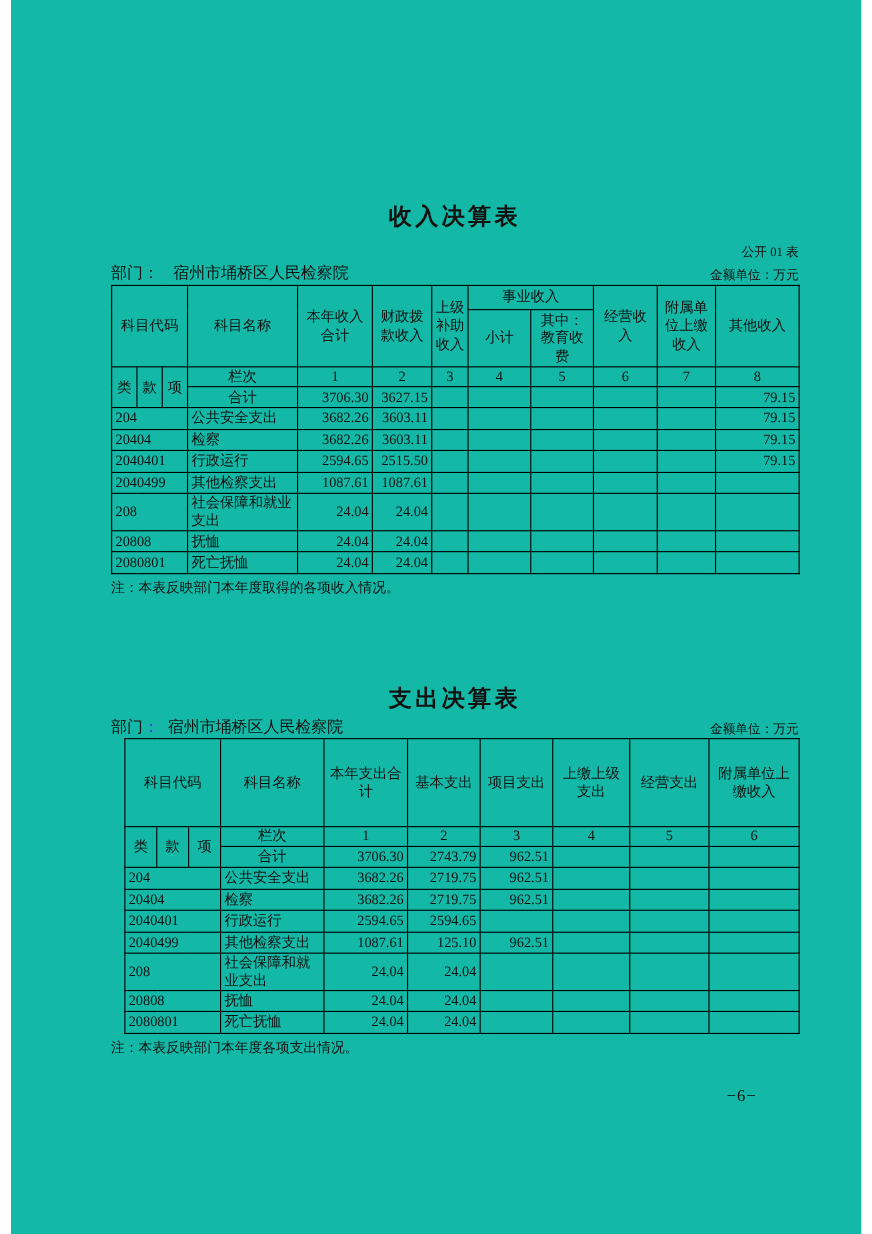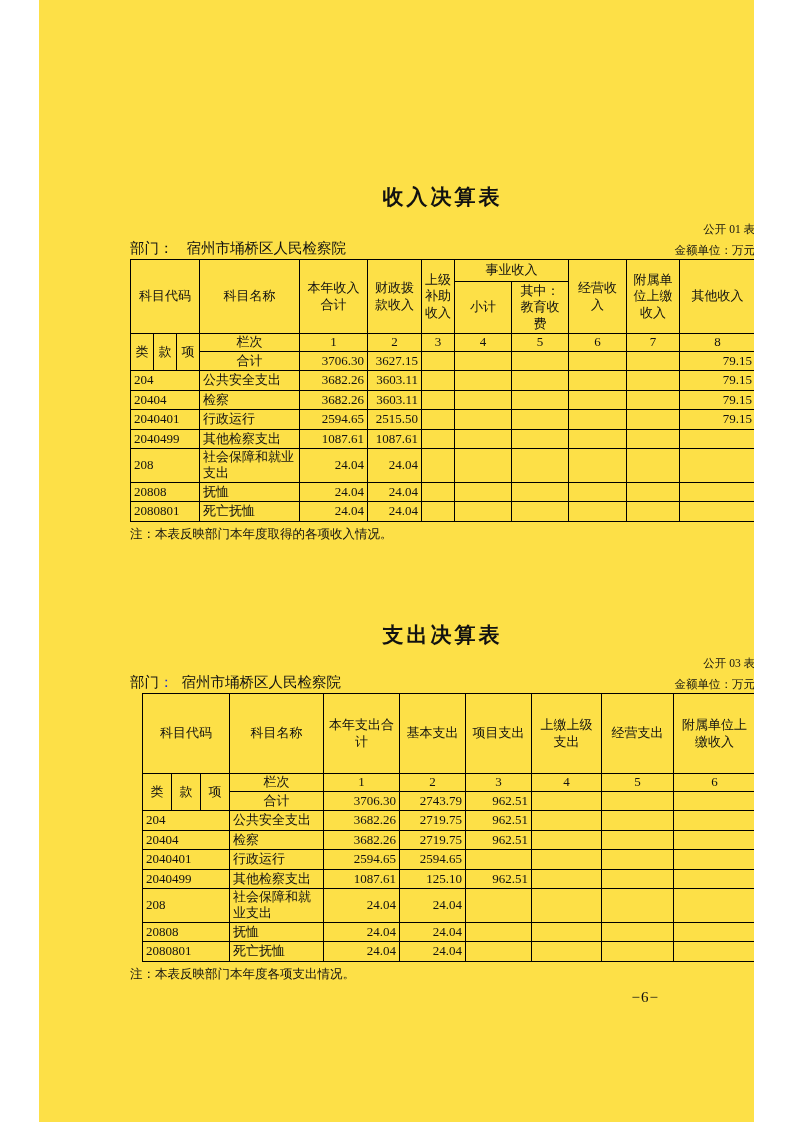--- a/index.html
+++ b/index.html
@@ -1,19 +1,19 @@
 <!DOCTYPE html>
 <html><head>
 <meta charset="utf-8">
 <style>
   html,body{margin:0;padding:0;background:#ffffff;}
   .page{
     position:relative;
-    width:715px;height:1122px;
-    background:#fde047;
+    width:773px;height:1122px;
+    background:#14b8a6;
     margin:0 auto;
     font-family:"Liberation Serif","DejaVu Serif",serif;
     color:#111;
     overflow:hidden;
   }
   .sec{position:absolute;left:91px;width:625px;}
   #income-section{top:183px;}
   #expenditure-section{top:621px;}
   .sec-title{
     text-align:center;
@@ -222,21 +222,20 @@
             <td class="num"></td>
             <td class="num"></td>
           </tr>
         </tbody>
     </table>
     <div class="note">注：本表反映部门本年度取得的各项收入情况。</div>
   </div>
 
   <div class="sec" id="expenditure-section">
     <div class="sec-title">支出决算表</div>
-    <div class="formcode">公开 03 表</div>
     <div class="deptline">
       <span class="dept"><span>部门</span><span style="color:#2233cc">：</span><span class="dept-value">宿州市埇桥区人民检察院</span></span>
       <span class="unit">金额单位：万元</span>
     </div>
     <table class="fintable">
       <colgroup>
         <col style="width:29px">
           <col style="width:29px">
           <col style="width:29px">
         <col style="width:94px">

